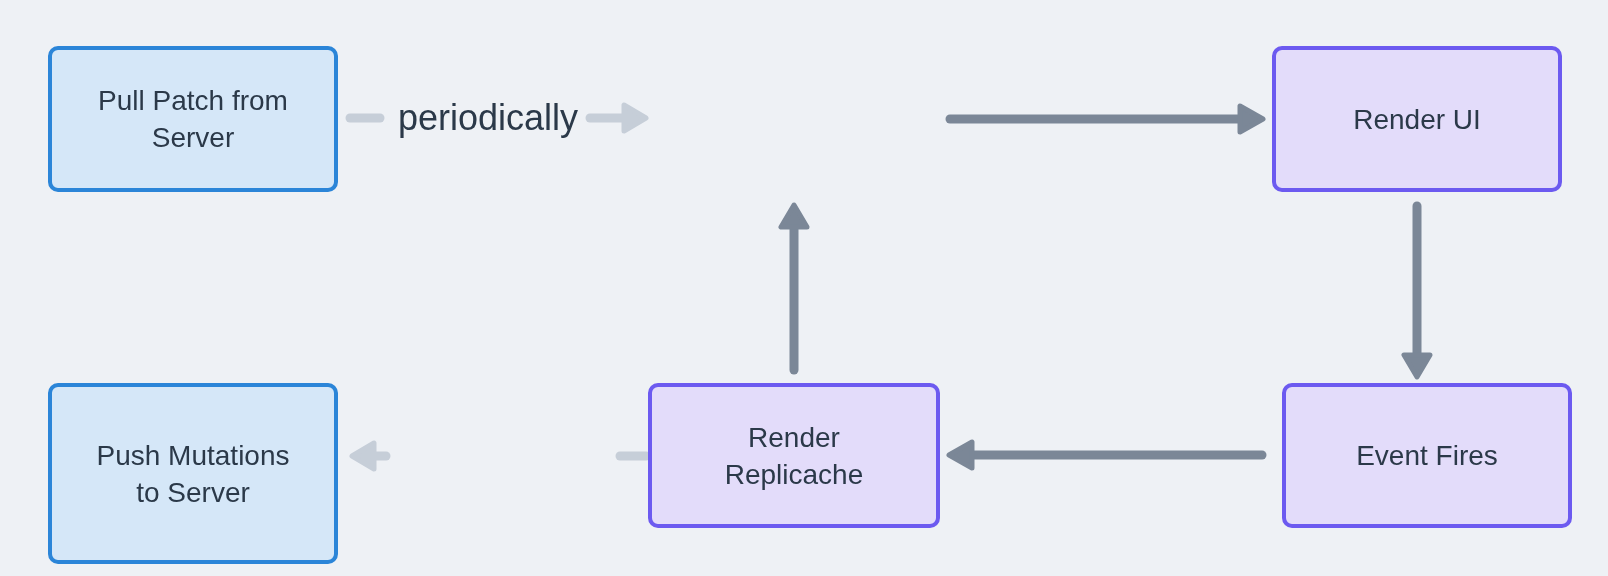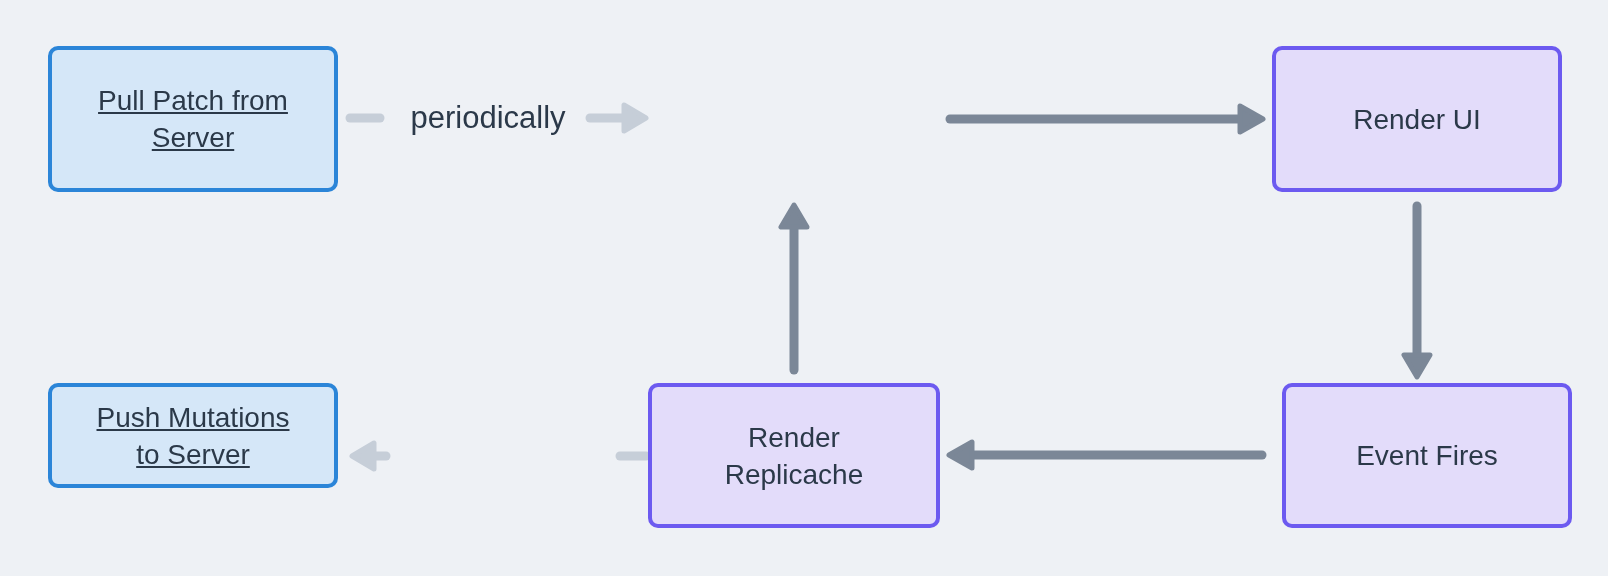--- a/index.html
+++ b/index.html
@@ -32,29 +32,28 @@
     text-align: center;
     padding: 0 40px;
     font-size: 28px;
     font-weight: 500;
     line-height: 37px;
     color: var(--text, #2b3949);
   }
   .node.blue {
     background: var(--blue_fill, #d5e7f8);
     border: 4px solid var(--blue_border, #2b85d8);
-    text-decoration: underline;
   }
   .node.purple {
     background: var(--purple_fill, #e3dcfa);
     border: 4px solid var(--purple_border, #6c5af0);
   }
   .edge-label {
     position: absolute;
-    font-size: 31px;
+    font-size: 36px;
     font-weight: 500;
     line-height: 40px;
     text-align: center;
     color: var(--text, #2b3949);
     white-space: nowrap;
   }
   .dark-arrow { stroke: var(--arrow_dark, #7b8797); fill: var(--arrow_dark, #7b8797); }
   .light-arrow { stroke: var(--arrow_light, #c6ced8); fill: var(--arrow_light, #c6ced8); }
   .arrow-shaft { fill: none; stroke-width: 9; stroke-linecap: round; }
   .arrow-head { stroke-width: 5; stroke-linejoin: round; }
@@ -101,21 +100,21 @@
 
   <div class="node blue" style="left:48px; top:46px; width:290px; height:146px;">
     <span>Pull Patch from Server</span>
   </div>
 
 
   <div class="node purple" style="left:1272px; top:46px; width:290px; height:146px;">
     <span>Render UI</span>
   </div>
 
-  <div class="node blue" style="left:48px; top:383px; width:290px; height:105px;">
+  <div class="node blue" style="left:48px; top:383px; width:290px; height:181px;">
     <span>Push Mutations to Server</span>
   </div>
 
   <div class="node purple" style="left:648px; top:383px; width:292px; height:145px;">
     <span>Render Replicache</span>
   </div>
 
   <div class="node purple" style="left:1272px; top:383px; width:290px; height:145px;margin-left:10px;">
     <span>Event Fires</span>
   </div>

